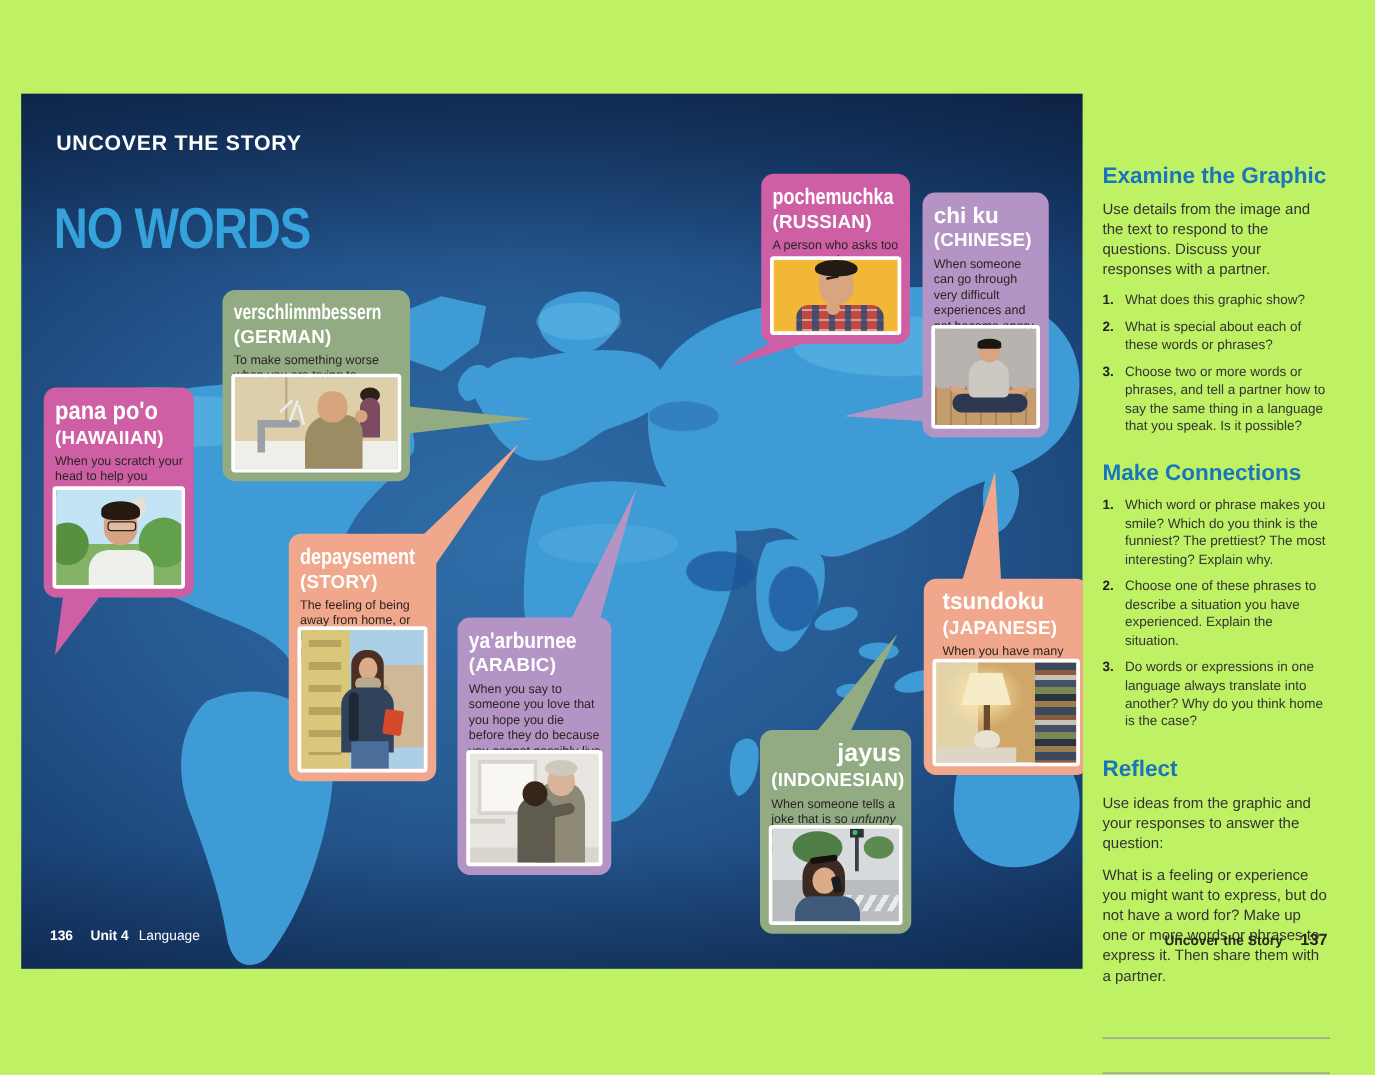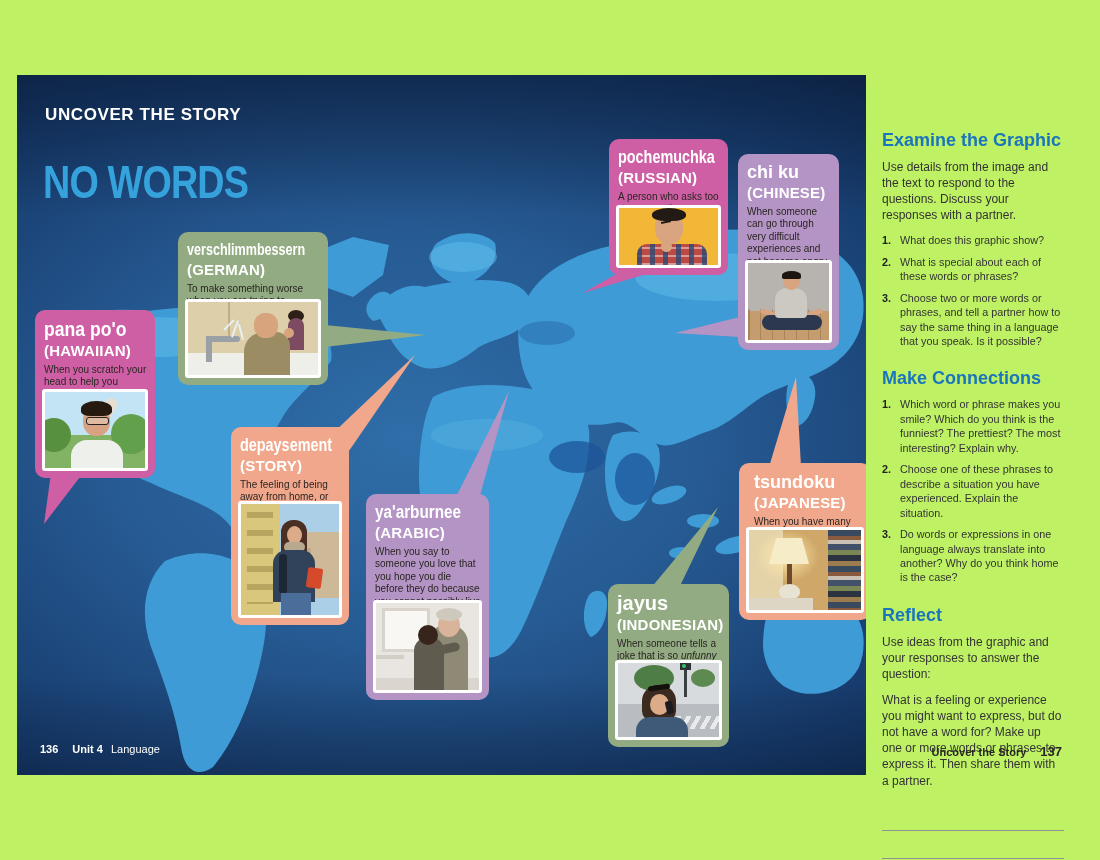--- a/index.html
+++ b/index.html
@@ -203,21 +203,21 @@
         <i style="left:6px;top:0;width:64px;height:52px;background:radial-gradient(closest-side,#ffe9ad,rgba(255,233,173,0));"></i>
         <i style="left:20px;top:8px;width:40px;height:26px;background:#f6ecc8;clip-path:polygon(18% 0,82% 0,100% 100%,0 100%);"></i>
         <i style="left:38px;top:34px;width:5px;height:22px;background:#6d4a2e;"></i>
         <i style="left:30px;top:54px;width:21px;height:15px;background:#e8e2d2;border-radius:50% 50% 40% 40%;"></i>
         <i style="left:0;top:68px;width:64px;height:18px;background:#ded6c4;"></i>
         <i style="right:0;top:0;width:33px;height:86px;background:repeating-linear-gradient(180deg,#3a4a5e 0 6px,#8a5a3e 6px 10px,#c9c2b4 10px 14px,#42506a 14px 20px,#7a8653 20px 25px,#2b3240 25px 31px,#9c7b4e 31px 36px);"></i>
       </div>
     </div>
 
     <div class="card green" style="left:591px;top:509px;width:121px;height:163px;">
-      <div class="word" style="font-size:20px;">jayus</div>
+      <div class="word" style="font-size:20px;text-align:right;">jayus</div>
       <div class="lang">(INDONESIAN)</div>
       <div class="def">
         <span>When someone tells a joke that is so </span><em>unfunny</em><span> that you cannot help but laugh</span>
       </div>
       <div class="photo" style="height:80px;background:linear-gradient(#d7dbde 0 55%,#b9bcc0 55%);">
         <i style="left:16px;top:2px;width:40px;height:26px;background:#4e7d46;border-radius:50%;"></i>
         <i style="right:4px;top:6px;width:24px;height:18px;background:#5d8a50;border-radius:50%;"></i>
         <i style="left:66px;top:0;width:3px;height:34px;background:#3a3f44;"></i>
         <i style="left:62px;top:0;width:11px;height:7px;background:#2c3136;"></i>
         <i style="left:64px;top:1px;width:4px;height:4px;background:#35c46a;border-radius:50%;"></i>

